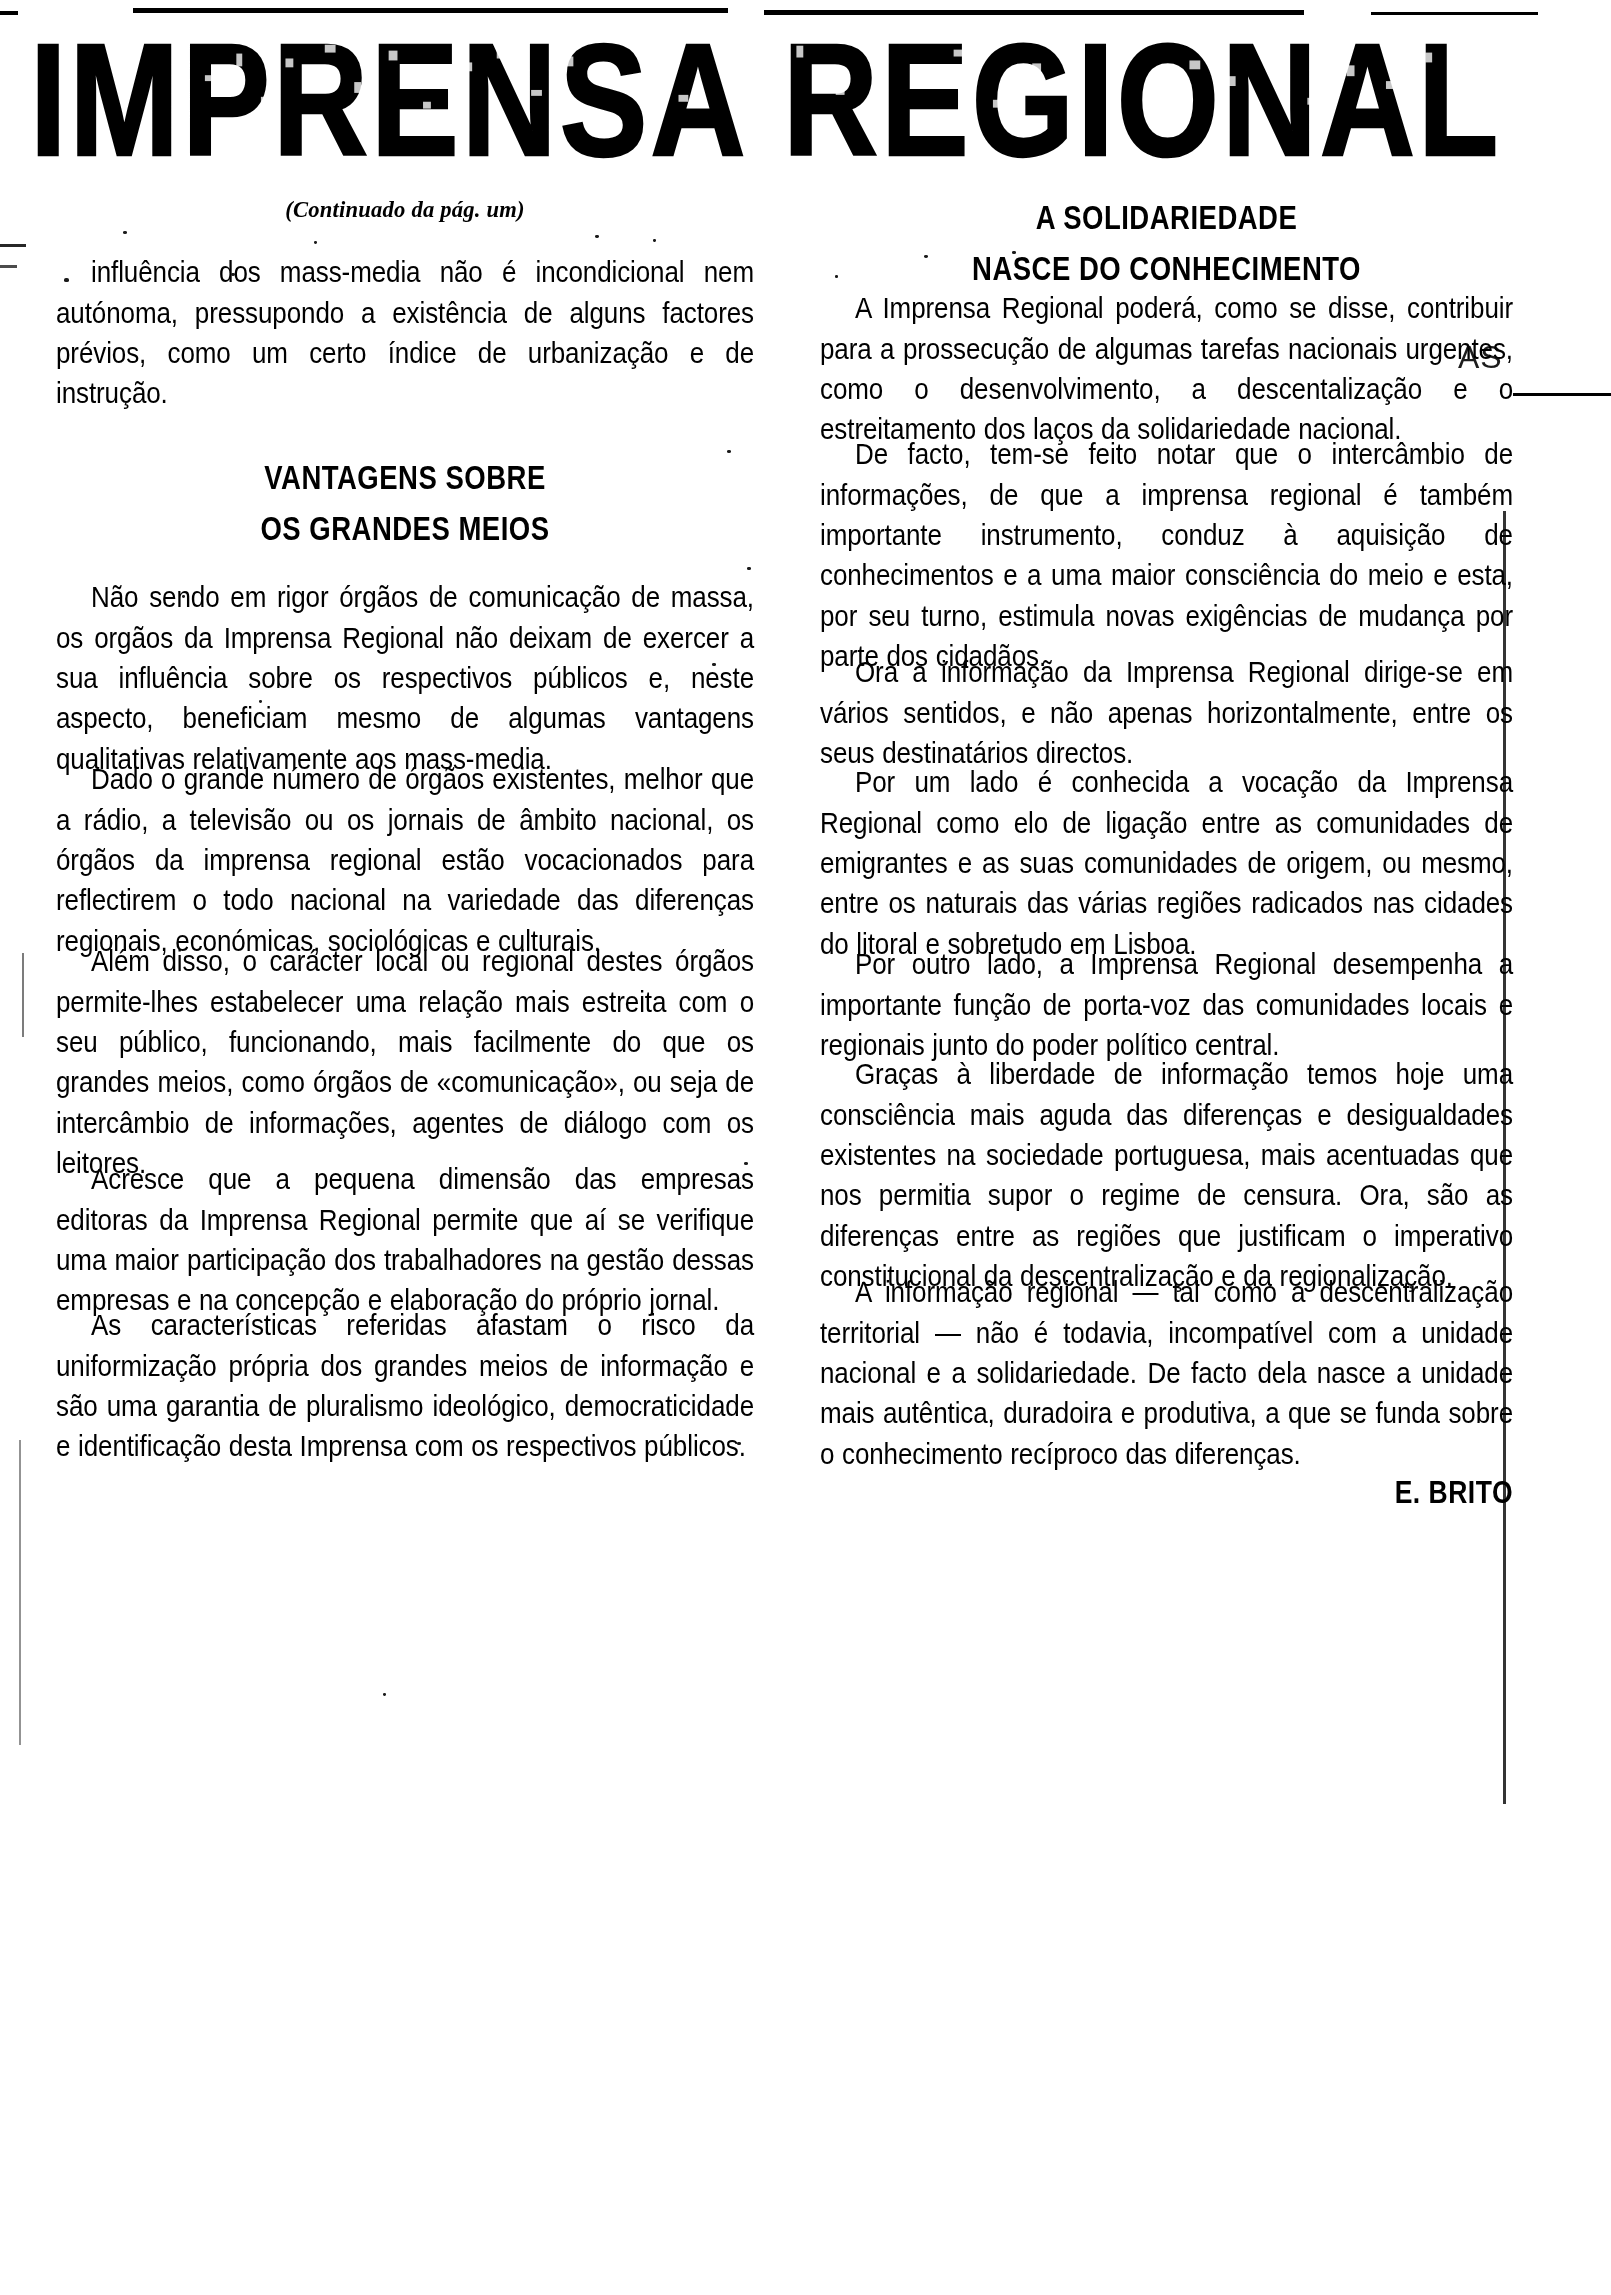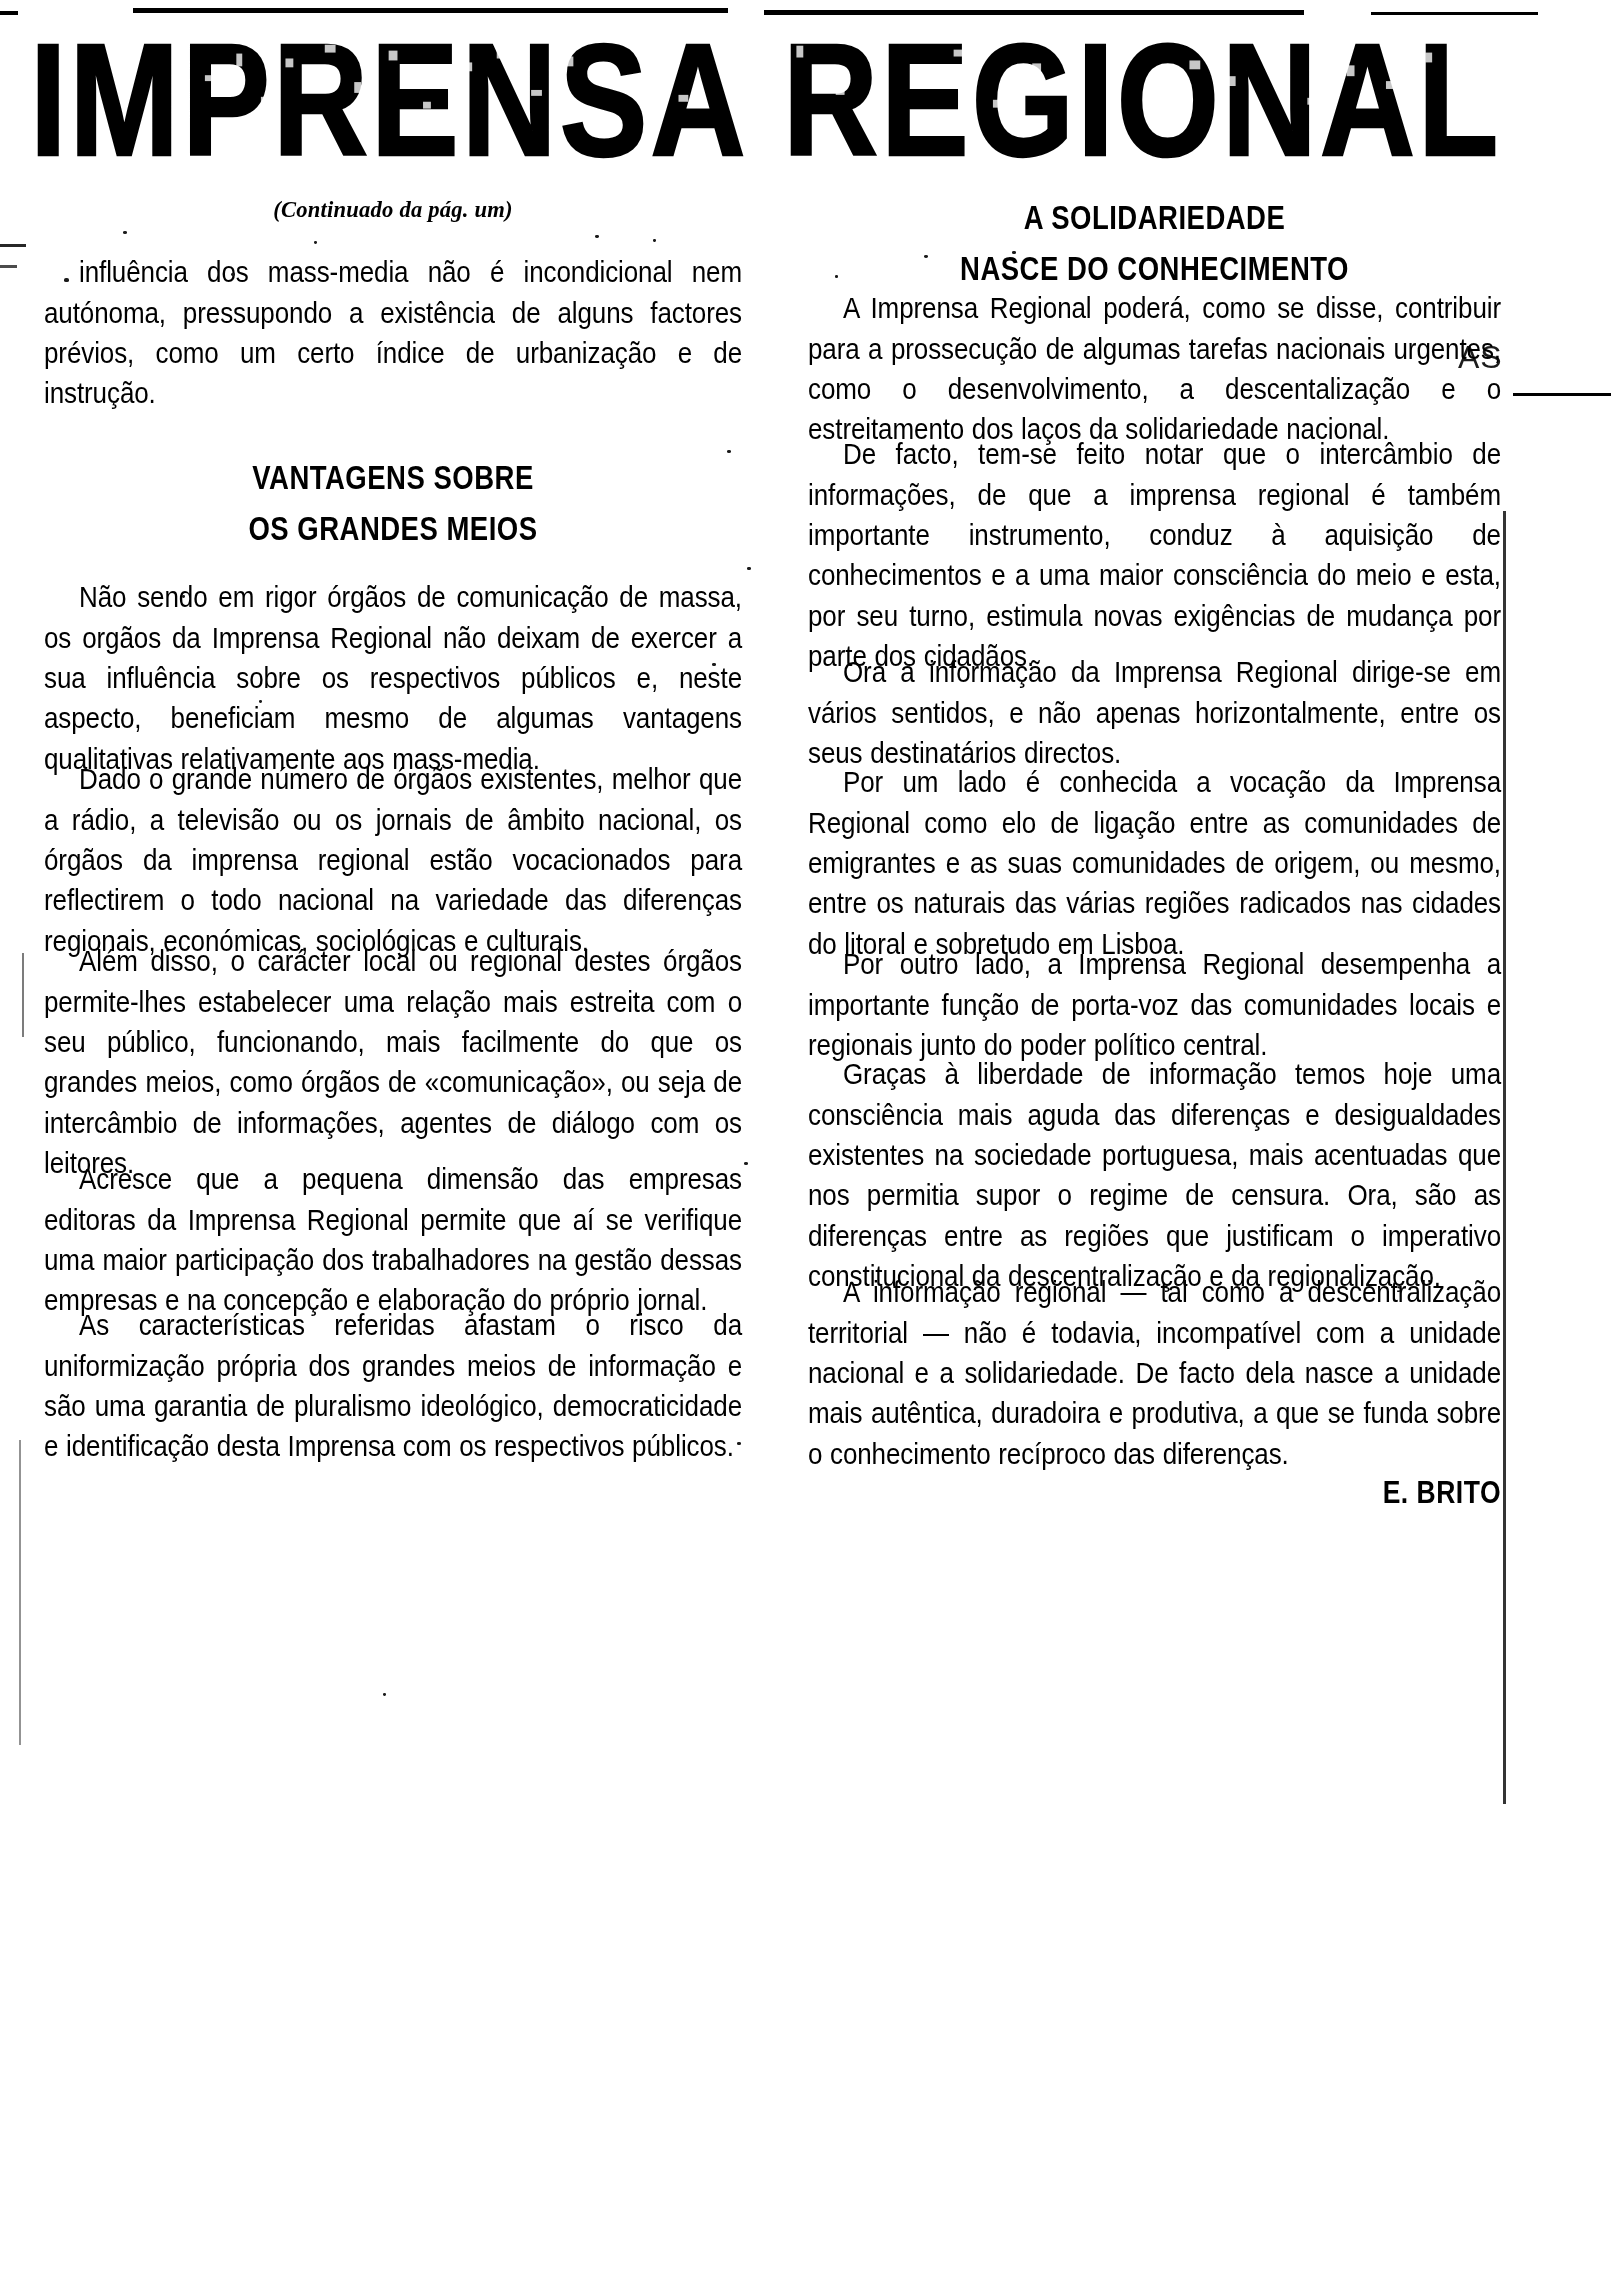--- a/index.html
+++ b/index.html
@@ -62,20 +62,21 @@
     width: 1523px;
     height: 118px;
     pointer-events: none;
     opacity: .78;
   }
 
   
   .col {
     position: absolute;
     top: 197px;
+    margin-left: 12px;
   }
   .col-left  { left: 44px;  width: 698px; }
   .col-right { left: 808px; width: 693px; }
 
   .kicker {
     font-family: "Liberation Serif", serif;
     font-style: italic;
     font-weight: 700;
     font-size: 22.6px;
     text-align: center;

